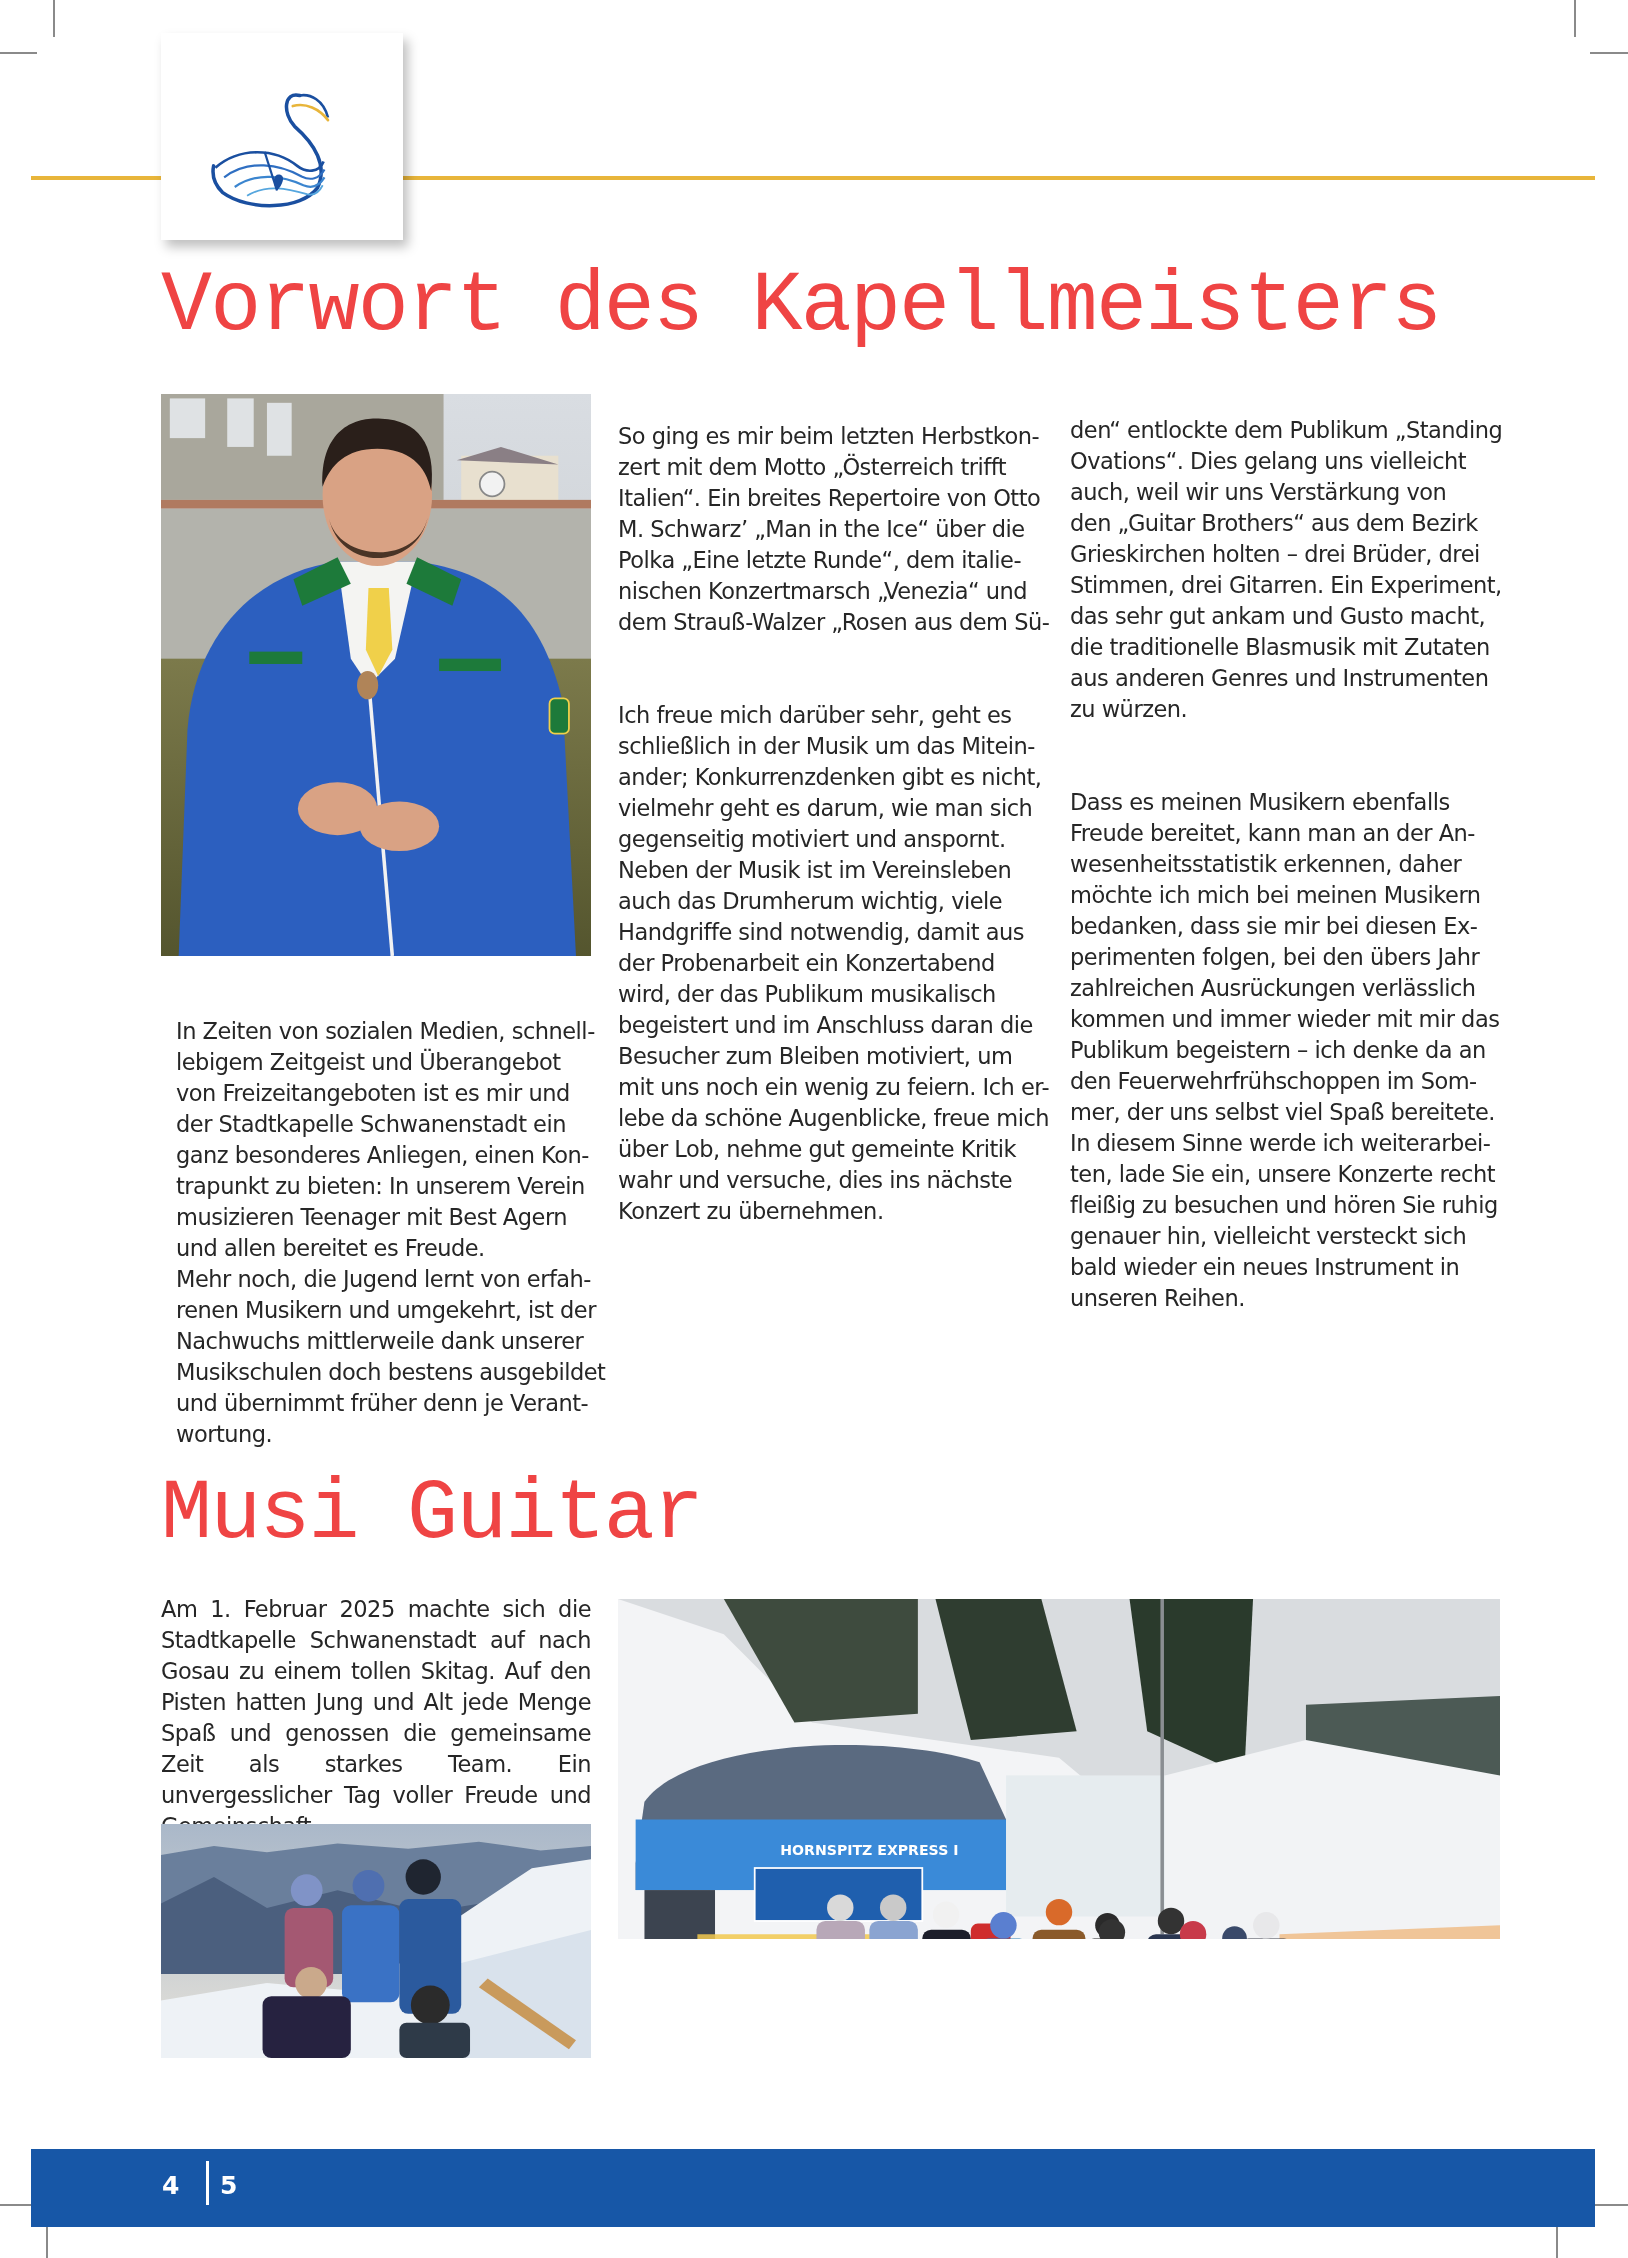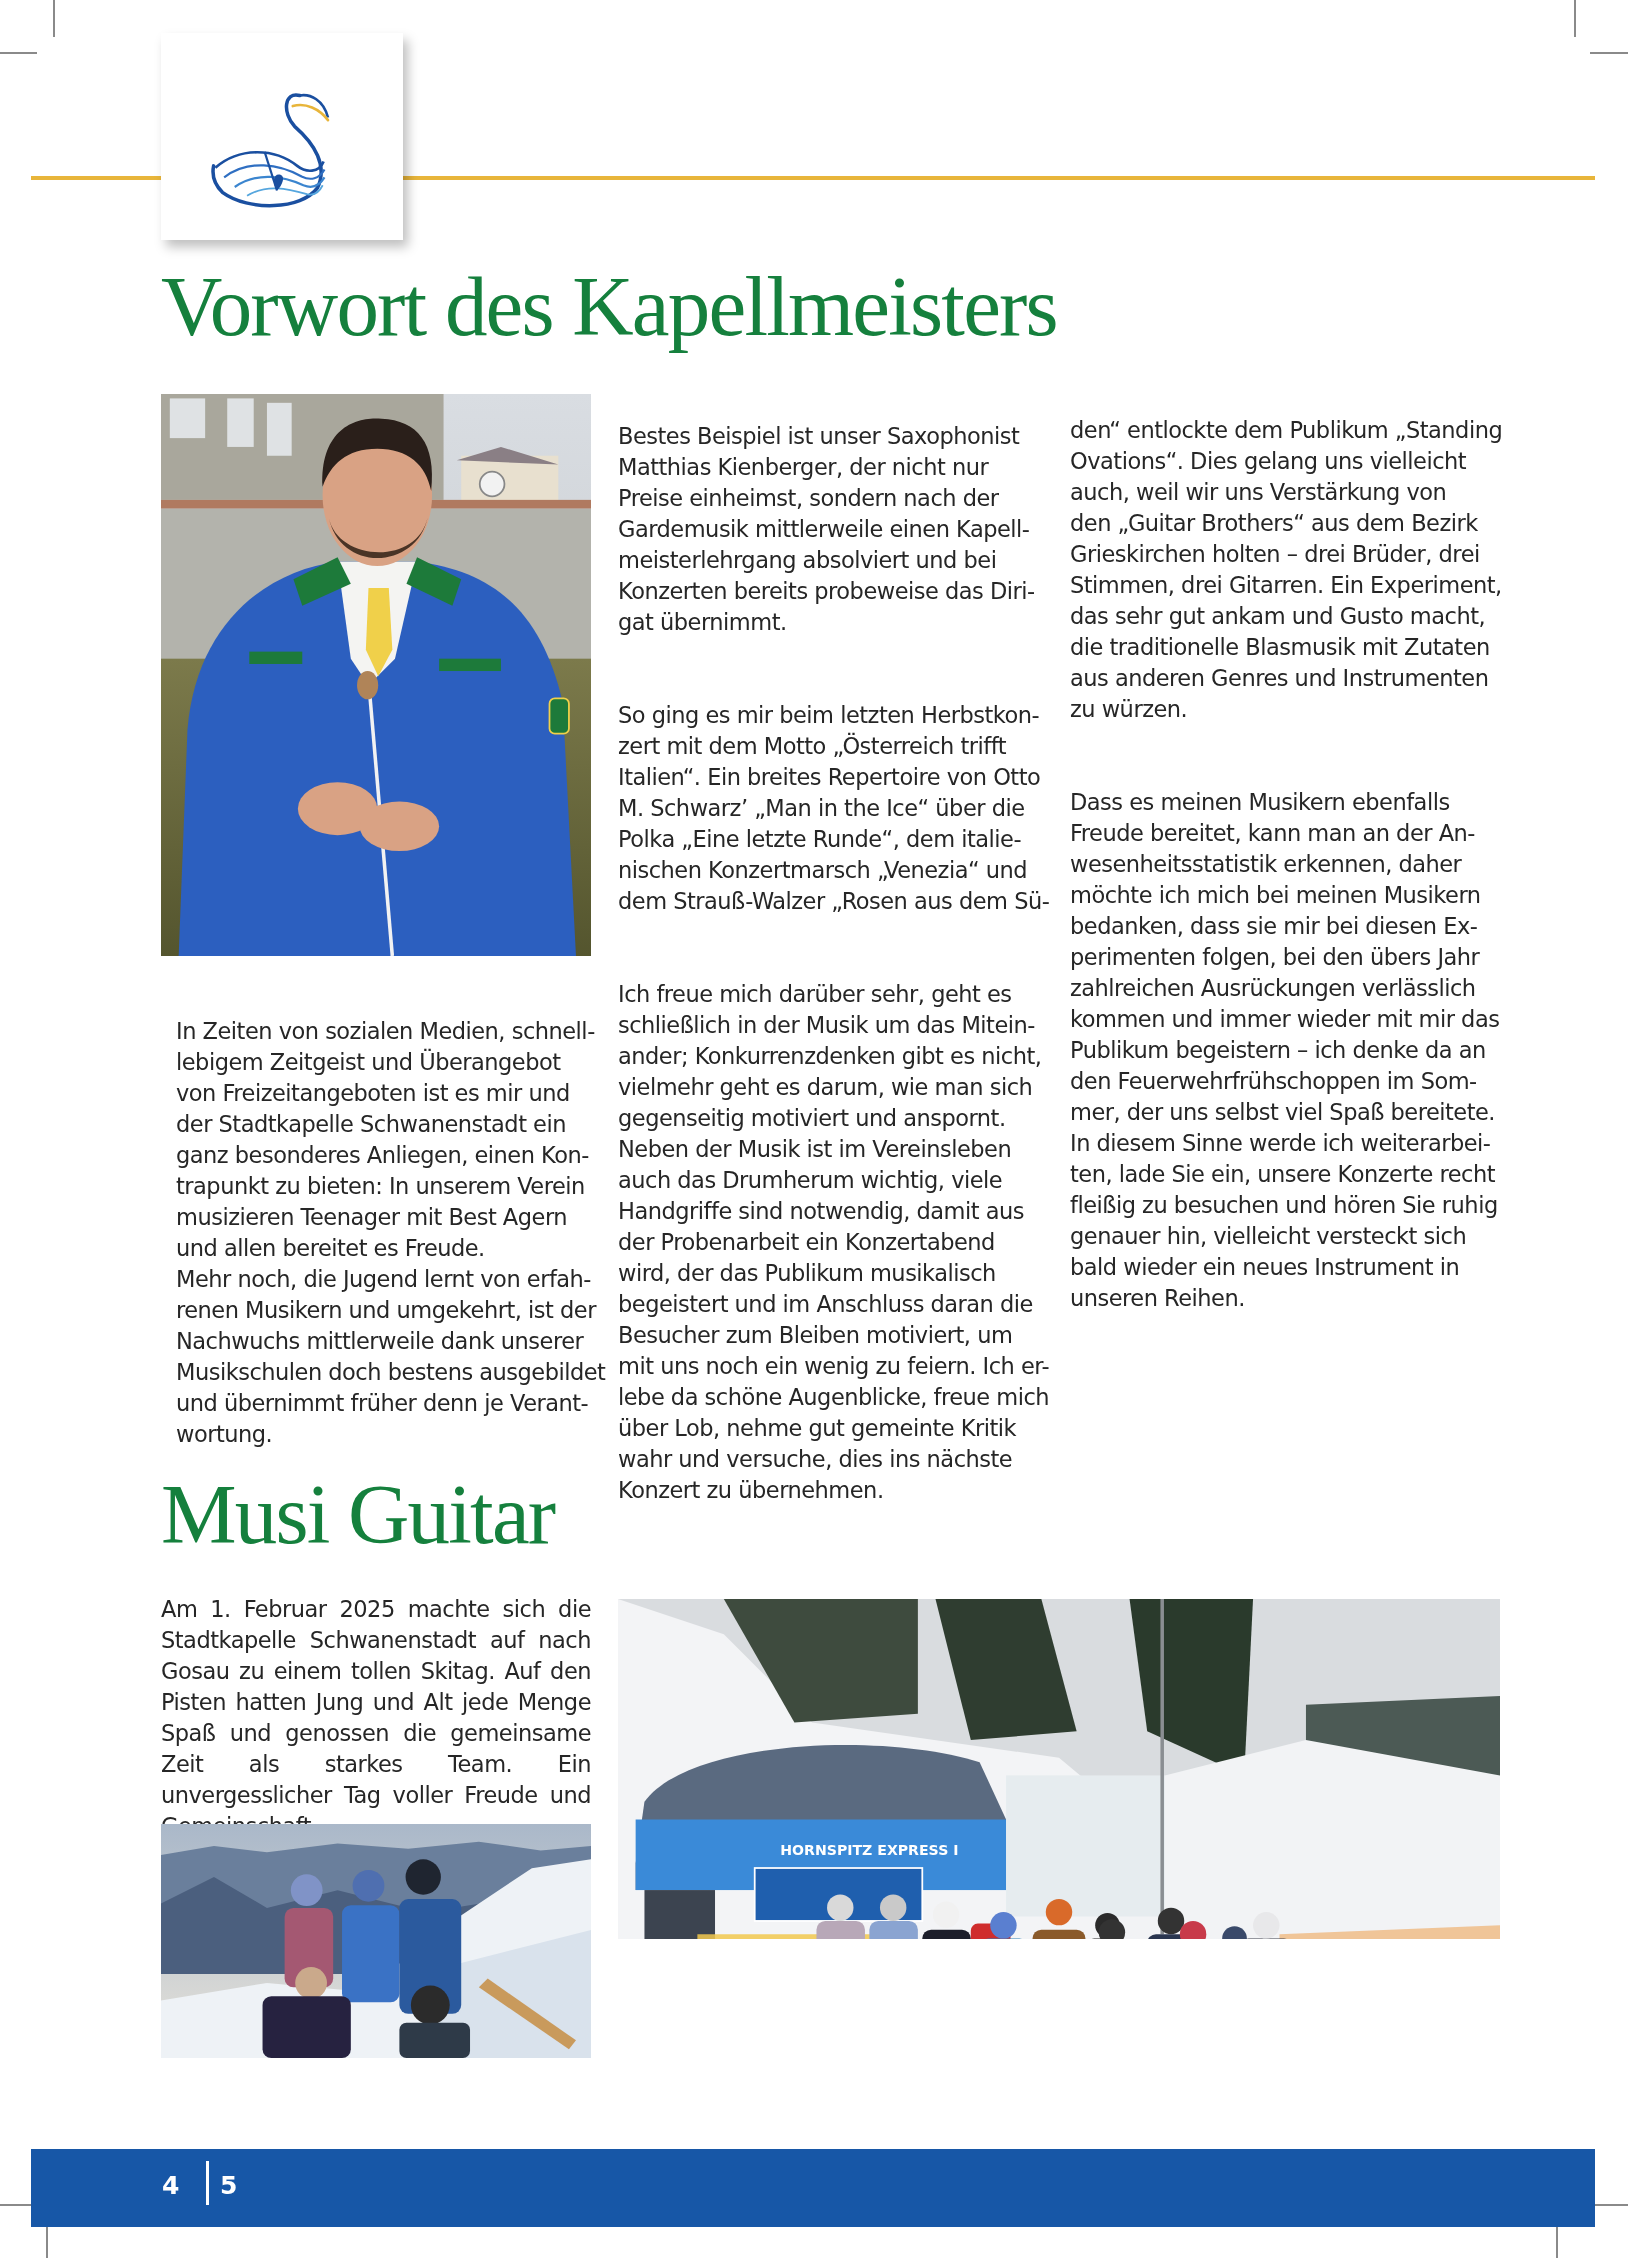--- a/index.html
+++ b/index.html
@@ -3,21 +3,21 @@
 <meta charset="utf-8">
 <style>
   html, body { margin: 0; padding: 0; background: #ffffff; }
   body { width: 1629px; height: 2258px; position: relative; overflow: hidden;
          font-family: "DejaVu Sans", "Liberation Sans", sans-serif; color: #222222; }
   .crop { position: absolute; background: #8a8a8a; }
   .gold-rule { position: absolute; left: 31px; top: 176px; width: 1564px; height: 4.4px; background: #e8b53a; }
   .logo-box { position: absolute; left: 161px; top: 33px; width: 242px; height: 207px; background: #ffffff;
               box-shadow: 5.3px 7px 10.6px rgba(0,0,0,0.25); }
   .logo-box svg { position: absolute; left: 35px; top: 26.5px; }
-  .h1 { position: absolute; left: 161px; color: #15803d; font-family: Liberation Serif, serif;
+  .h1 { position: absolute; left: 161px; color: #ef4444; font-family: Liberation Mono, monospace;
         font-weight: normal; letter-spacing: -1.8px; white-space: nowrap; margin: 0; }
   .h1.t1 { top: 249px; font-size: 85px; line-height: 115px; }
   .h1.t2 { top: 1457px; font-size: 85px; line-height: 115px; }
   .col { position: absolute; font-size: 22.5px; line-height: 31px; color: #262626; white-space: pre-line;
          letter-spacing: -0.5px; }
   .col p { margin: 0 0 31px 0; }
   .col p:last-child { margin-bottom: 0; }
   .photo { position: absolute; overflow: hidden; }
   .intro { position: absolute; left: 161px; top: 1594px; width: 430px; font-size: 22.5px; line-height: 31px;
            text-align: justify; color: #262626; letter-spacing: -0.5px; }
@@ -120,27 +120,20 @@
 und allen bereitet es Freude.
 Mehr noch, die Jugend lernt von erfah-
 renen Musikern und umgekehrt, ist der
 Nachwuchs mittlerweile dank unserer
 Musikschulen doch bestens ausgebildet
 und übernimmt früher denn je Verant-
 wortung.</p>
 </div>
 
 <div class="col" style="left:618px;top:390px;width:441px;">
-  <p>Bestes Beispiel ist unser Saxophonist
-Matthias Kienberger, der nicht nur
-Preise einheimst, sondern nach der
-Gardemusik mittlerweile einen Kapell-
-meisterlehrgang absolviert und bei
-Konzerten bereits probeweise das Diri-
-gat übernimmt.</p>
   <p>So ging es mir beim letzten Herbstkon-
 zert mit dem Motto „Österreich trifft
 Italien“. Ein breites Repertoire von Otto
 M. Schwarz’ „Man in the Ice“ über die
 Polka „Eine letzte Runde“, dem italie-
 nischen Konzertmarsch „Venezia“ und
 dem Strauß-Walzer „Rosen aus dem Sü-</p>
   <p>Ich freue mich darüber sehr, geht es
 schließlich in der Musik um das Mitein-
 ander; Konkurrenzdenken gibt es nicht,

